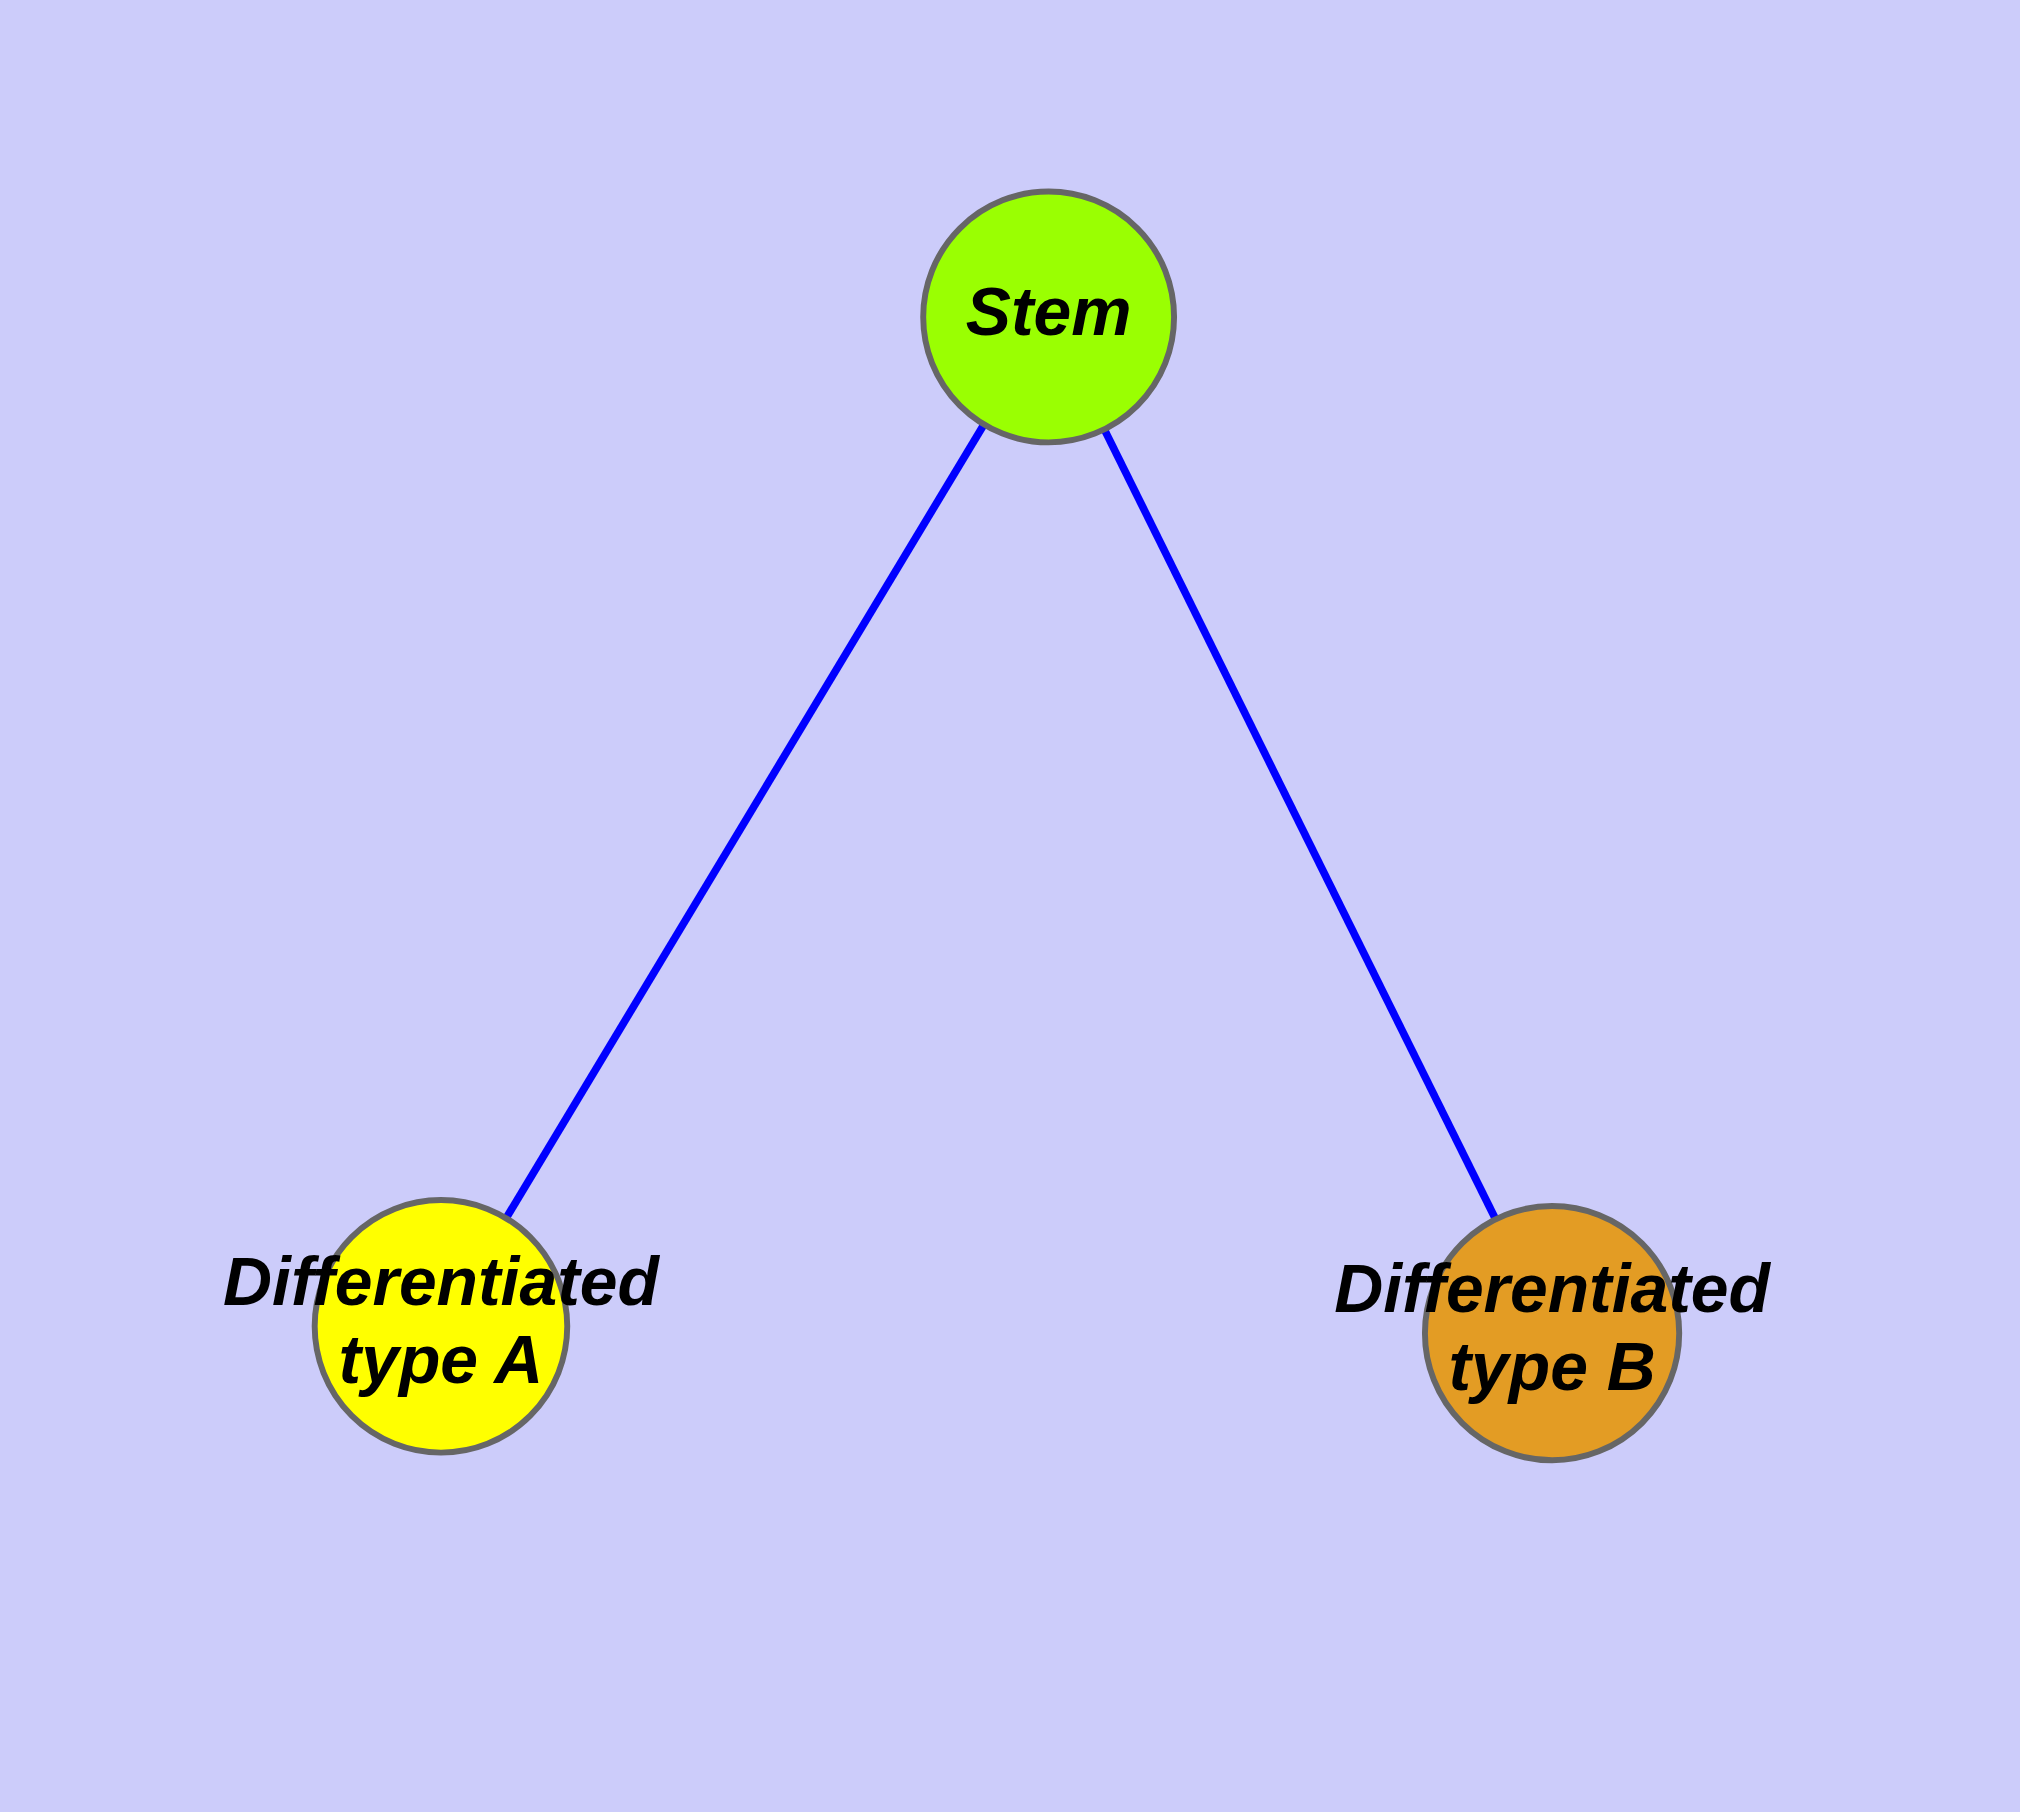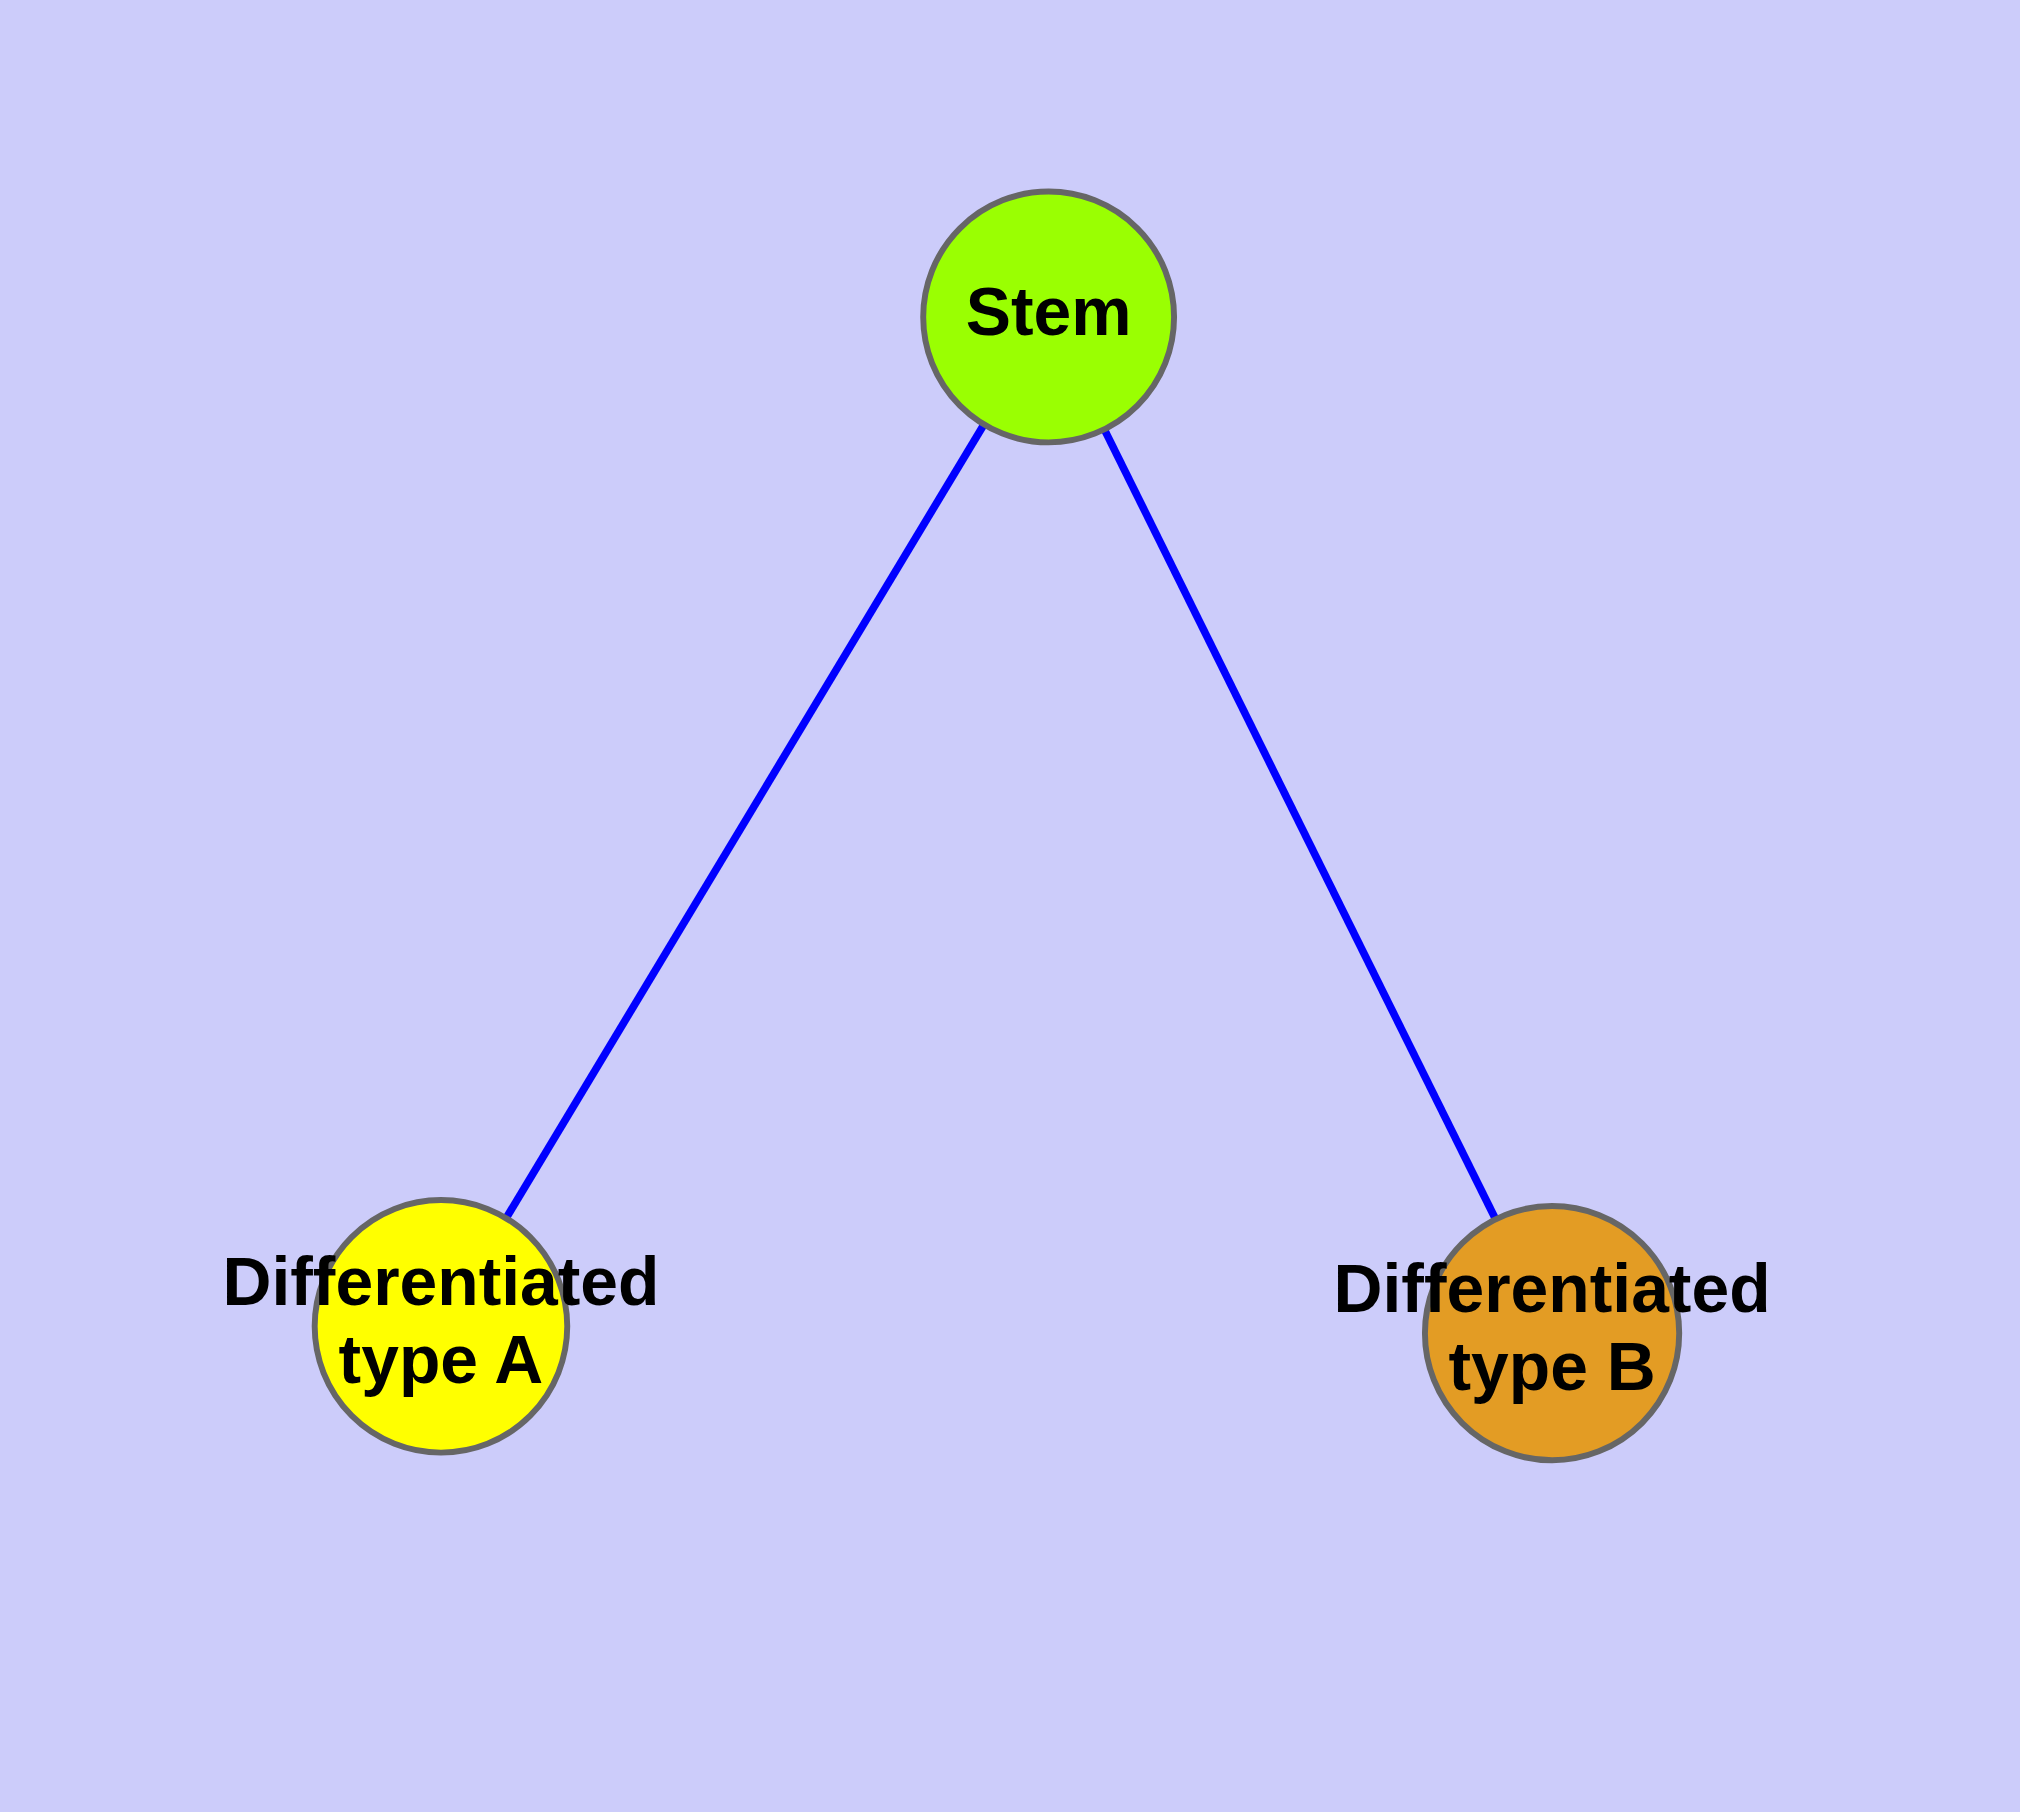--- a/index.html
+++ b/index.html
@@ -36,21 +36,21 @@
   }
   .graph-edge {
     stroke: #0000ff;
     stroke-linecap: butt;
     fill: none;
   }
 </style>
 </head>
 <body>
 
-<div id="stage" style="width: 2021px; height: 1812px; background: rgb(204, 204, 250);">
+<div id="stage" style="width: 2021px; height: 1812px; background: rgb(204, 204, 250); font-style: italic;">
   <svg id="graph-svg" viewBox="0 0 2384 2138" xmlns="http://www.w3.org/2000/svg" style="width: 2021px; height: 1812px;">
 
     <rect x="0" y="0" width="2384" height="2138" fill="#ccccfa"></rect>
 
     <g>
       <line class="graph-edge" x1="1160.666837742535" y1="500.7960896075882" x2="596.8489268673127" y2="1437.3471800572254" stroke="#0000ff" stroke-width="9"></line>
       <line class="graph-edge" x1="1302.7004944985977" y1="506.61766482124364" x2="1764.4116609811508" y2="1438.5902045730638" stroke="#0000ff" stroke-width="9"></line>
     </g>
 
     <g>

